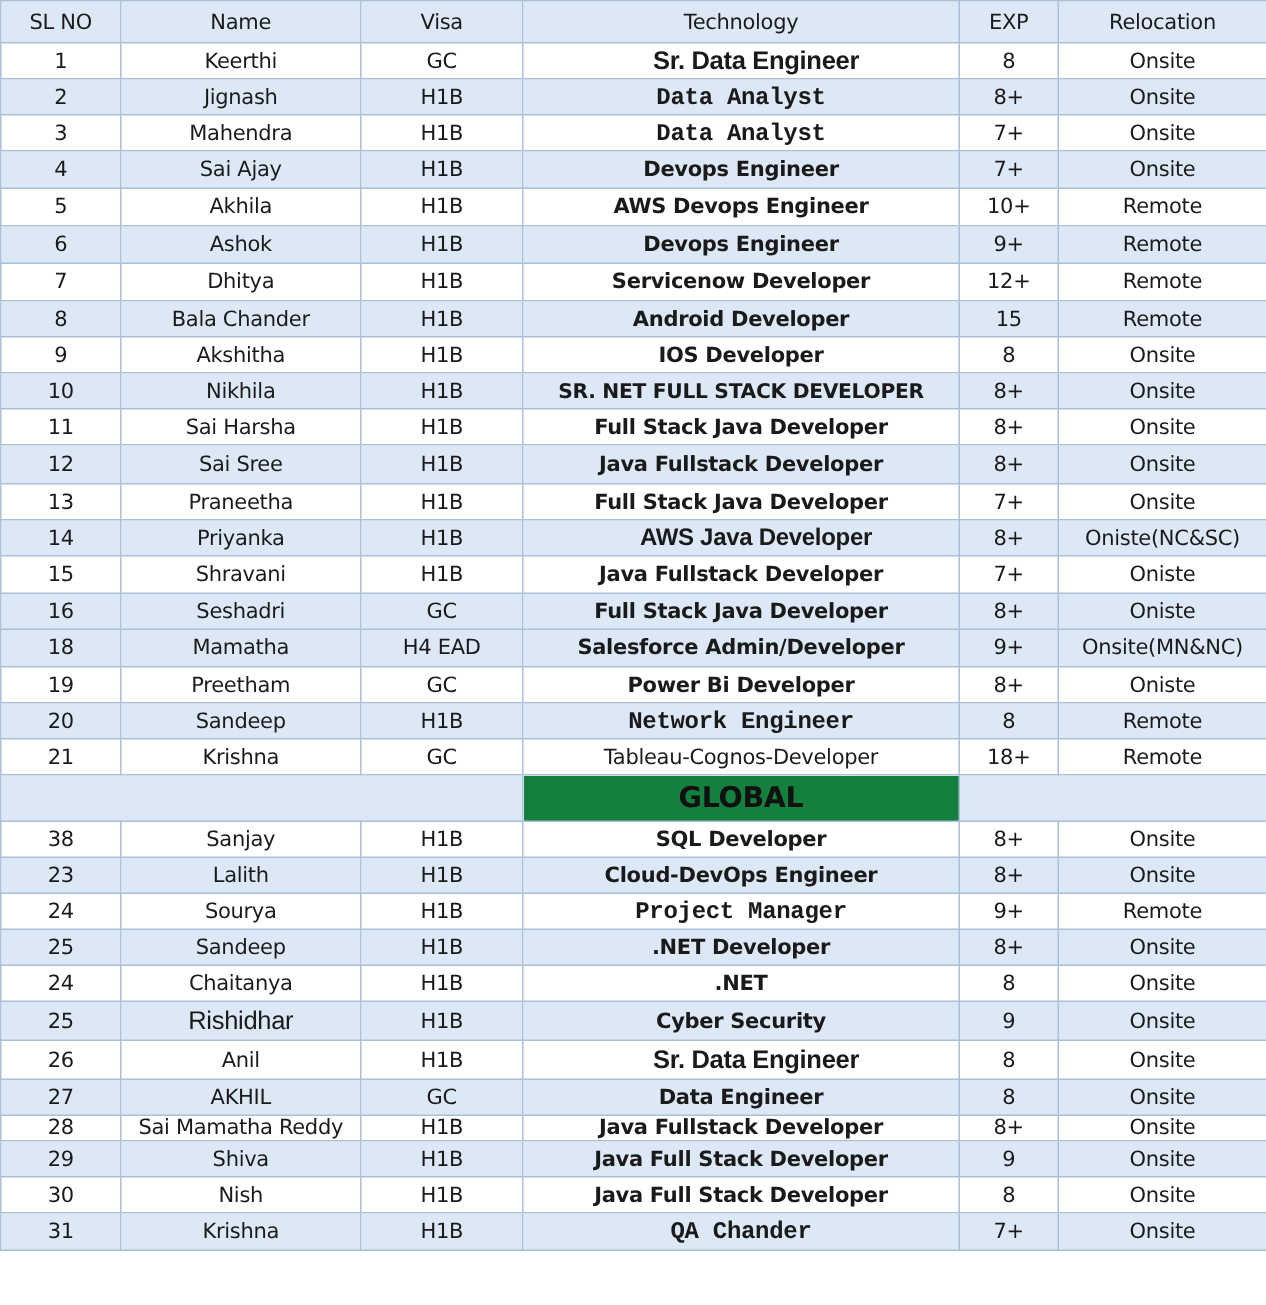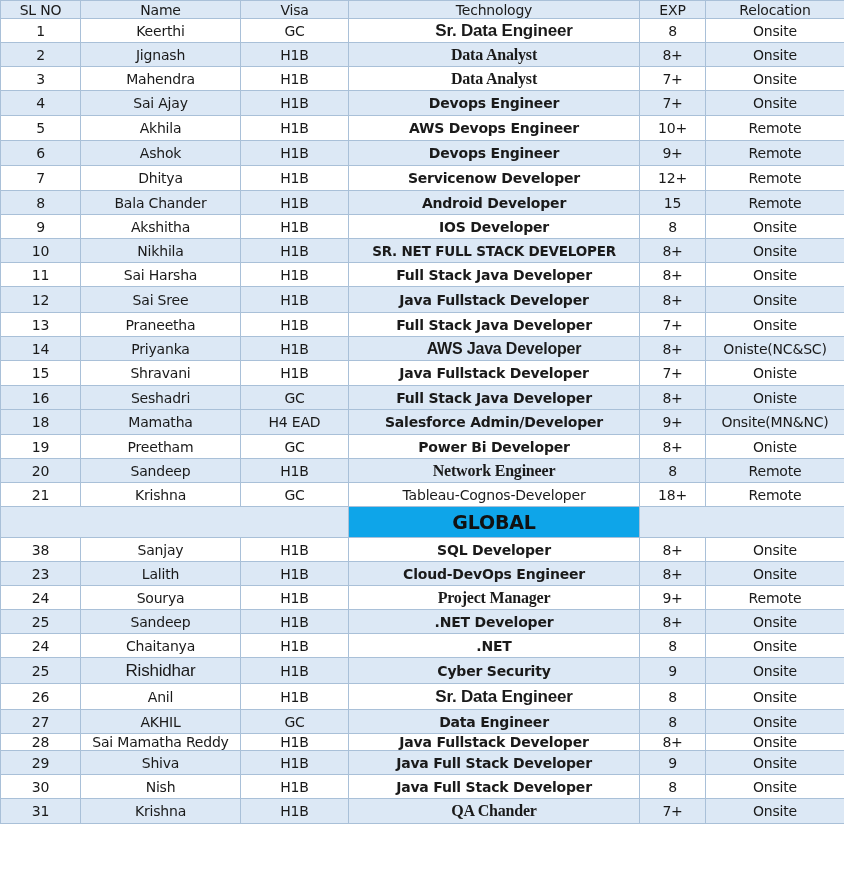--- a/index.html
+++ b/index.html
@@ -7,29 +7,29 @@
   table { border-collapse:collapse; table-layout:fixed; width:844px; }
   col.c-sl { width:80px; } col.c-name { width:160px; } col.c-visa { width:108px; }
   col.c-tech { width:291px; } col.c-exp { width:66px; } col.c-rel { width:139px; }
   td, th {
     text-align:center; vertical-align:middle; padding:0;
     font-size:14px; color:#1a1a1a; font-weight:normal;
     border:1px solid #a9c0d8; white-space:nowrap; overflow:hidden;
     font-family:"DejaVu Sans", sans-serif; letter-spacing:-0.2px;
   }
   tr { height:24px; }
-  tr.hdr { height:18px; }
+  tr.hdr { height:28px; }
   tr.hdr th { background:#dce8f5; font-size:14px; }
   tr.shade td { background:#dce8f5; }
   tr.white td { background:#ffffff; }
   tr.global td { background:#dce8f5; height:30px; }
-  tr.global td.glabel { background:#0ea5e9; font-weight:bold; font-size:19px; color:#111; }
+  tr.global td.glabel { background:#15803d; font-weight:bold; font-size:19px; color:#111; }
   .f-cal { font-family:"DejaVu Sans", sans-serif; font-weight:bold; font-size:14px; }
   .f-big { font-family:"Liberation Sans", sans-serif; font-weight:bold; font-size:17px;padding-left:20px; }
-  .f-serif { font-family:Liberation Serif, serif; font-weight:bold; font-size:16px; }
+  .f-serif { font-family:Liberation Mono, monospace; font-weight:bold; font-size:16px; }
   .f-arial { font-family:"Liberation Sans", sans-serif; font-weight:bold; font-size:19px; }
   .f-plain { font-family:"DejaVu Sans", sans-serif; font-weight:normal; font-size:14px; }
   .name-big { font-family:"Liberation Sans", sans-serif; font-size:17px; }
 </style>
 </head>
 <body>
 
 <table>
   <colgroup>
     <col class="c-sl">

